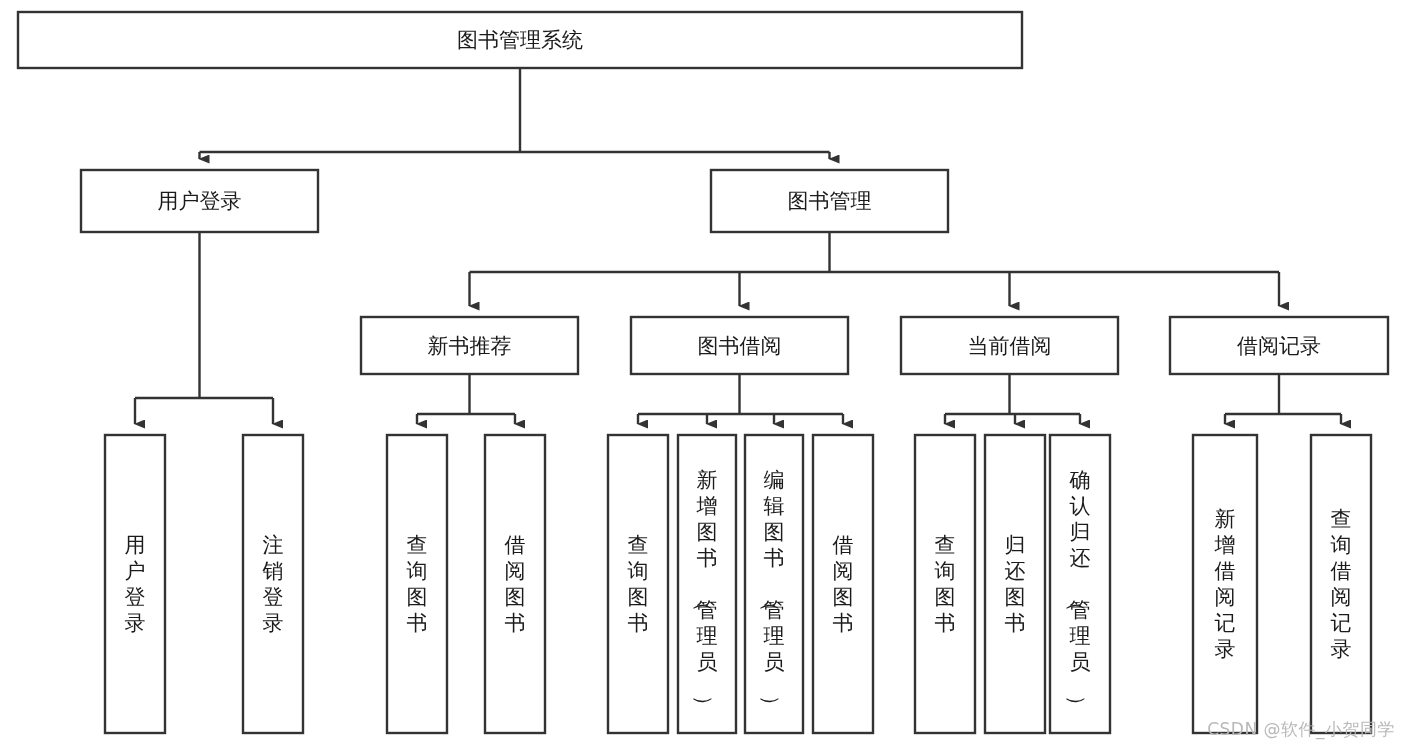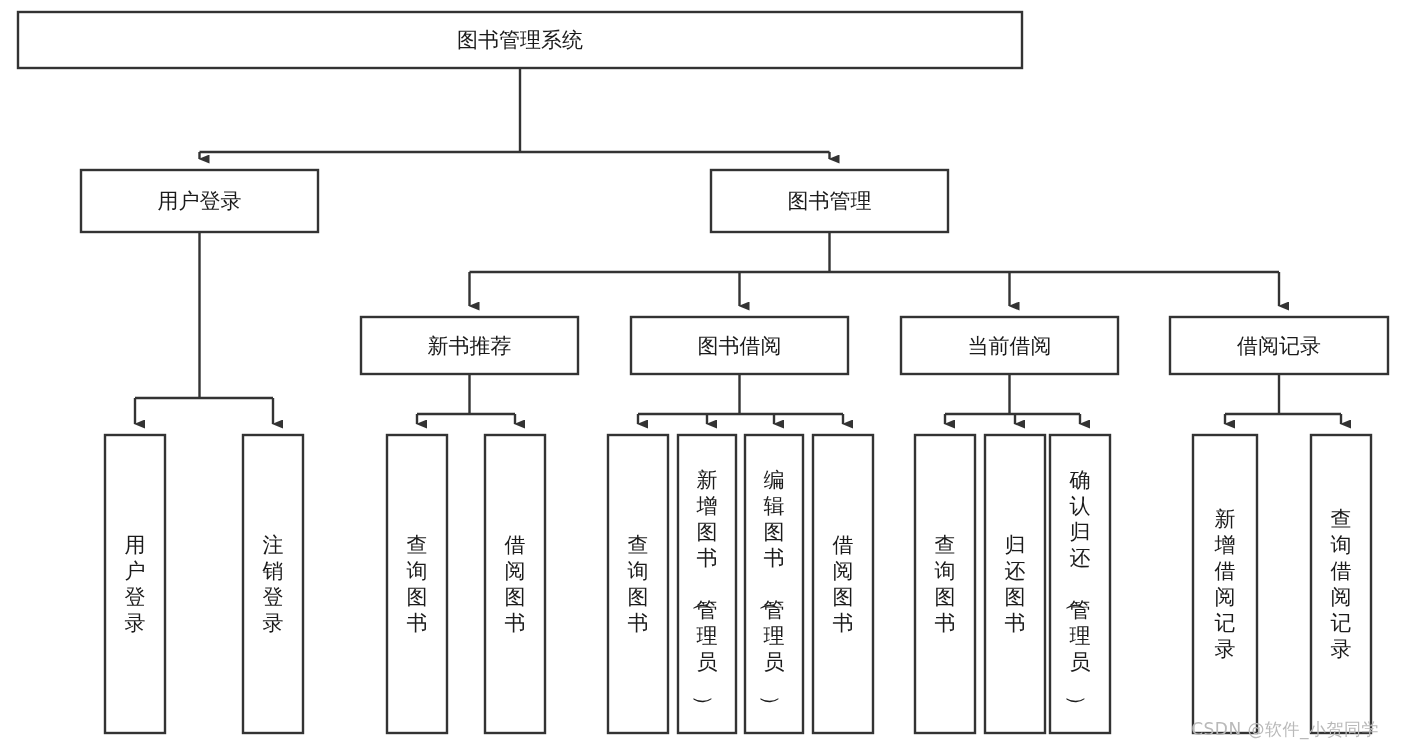--- a/index.html
+++ b/index.html
@@ -44,21 +44,21 @@
     dominant-baseline: middle;
   }
   .node-label-v {
     font-family: "DejaVu Sans", "Liberation Sans", sans-serif;
     font-size: 21px;
     fill: #1b1b1b;
     text-anchor: middle;
   }
   .watermark {
     position: absolute;
-    right: 26px;
+    right: 10px;
     bottom: 6px;
     font-family: "DejaVu Sans", "Liberation Sans", sans-serif;
     font-size: 17px;
     color: #b9b9b9;
     white-space: nowrap;
     letter-spacing: 0.5px;
     user-select: none;
   }
 </style>
 </head>

